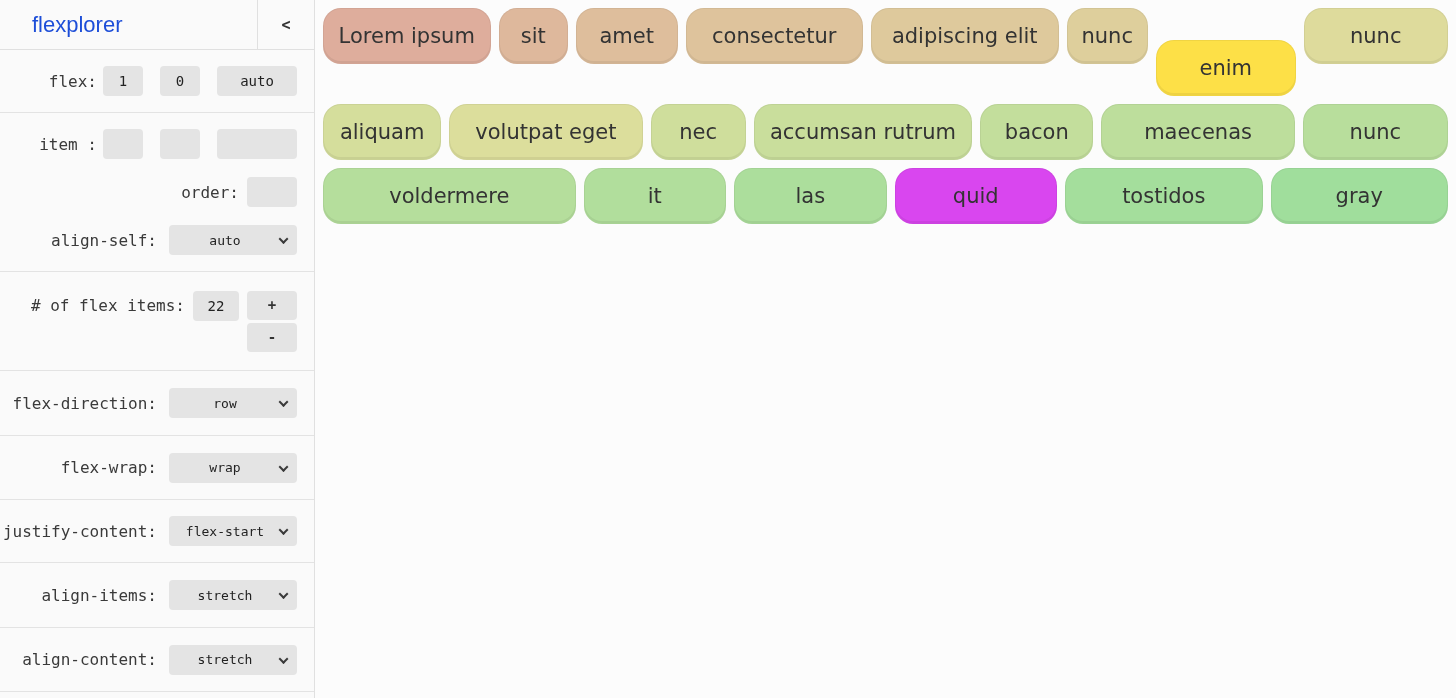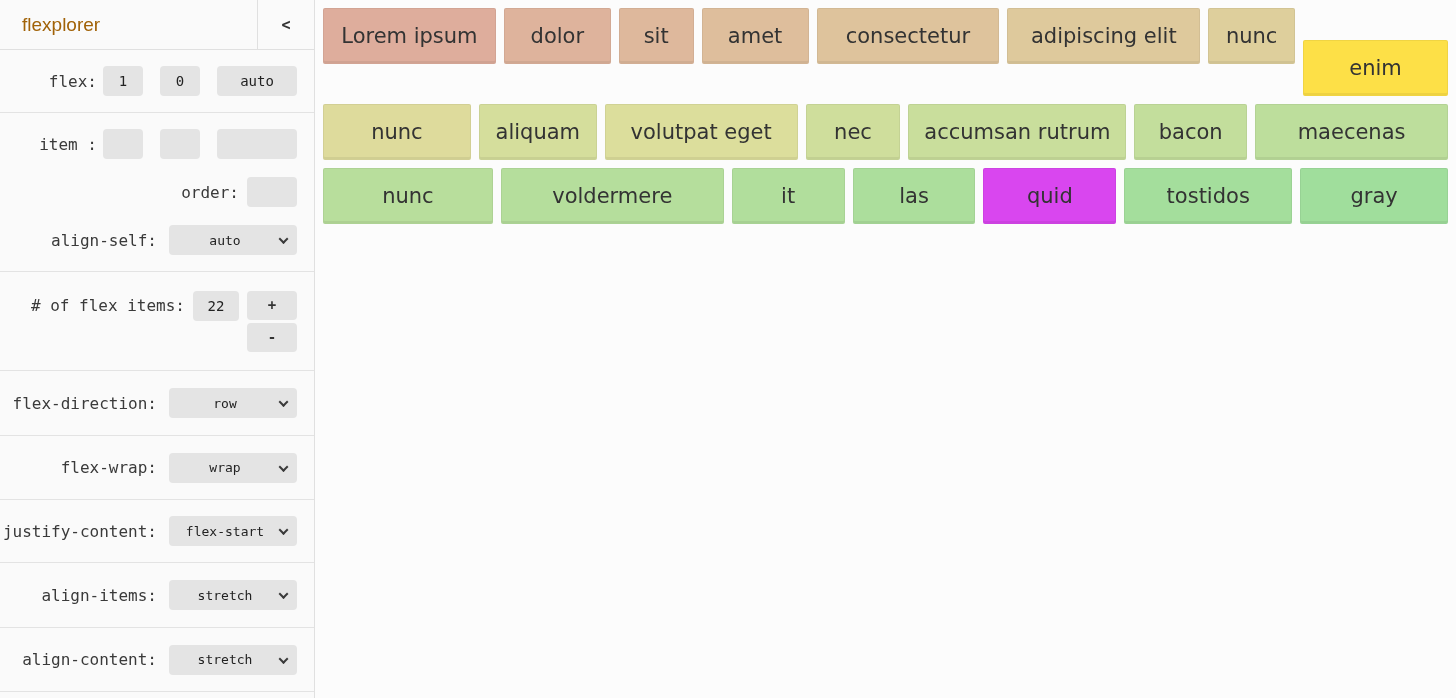--- a/index.html
+++ b/index.html
@@ -4,22 +4,22 @@
 <style>
   * { margin:0; padding:0; box-sizing:border-box; }
   html,body { width:1456px; height:698px; overflow:hidden; background:#fcfcfc;
               font-family:"DejaVu Sans Mono", monospace; }
   .app { display:flex; width:100%; height:100%; }
 
   
   .sidebar { width:315px; min-width:315px; height:100%; background:#fafafa;
              border-right:1px solid #e0e0e0; }
   .sb-header { height:50px; border-bottom:1px solid #e0e0e0; display:flex; align-items:stretch; }
-  .sb-title { flex:1; display:flex; align-items:center; padding-left:22px;
-              font-family:"Liberation Sans", sans-serif; font-size:19px; color:#a16207; }
+  .sb-title { flex:1; display:flex; align-items:center; padding-left:32px;
+              font-family:"Liberation Sans", sans-serif; font-size:22px; color:#1d4ed8; }
   .collapse-btn { width:57px; border:none; border-left:1px solid #e0e0e0; background:#fafafa;
                   display:flex; align-items:center; justify-content:center; cursor:pointer;
                   font-family:"DejaVu Sans Mono", monospace; font-size:15px; font-weight:bold; color:#333; }
 
   .sec { border-bottom:1px solid #e3e3e3; display:flex; flex-direction:column;
          justify-content:center; padding-right:17px; }
   .sec-flex { height:63px; }
   .sec-item { height:159px; row-gap:18px; }
   .sec-count { height:99px; }
   .sec-dd { height:64px; }
@@ -48,21 +48,21 @@
   .stepbtn { width:50px; height:29px; background:#e4e4e4; border:none; border-radius:4px;
              font-family:"DejaVu Sans Mono", monospace; font-size:14px; font-weight:bold;
              color:#333; cursor:pointer; }
 
   .mr8 { margin-right:8px; } .mr12 { margin-right:12px; }
 
   
   .playground { flex:1; height:100%; background:#fcfcfc; padding:4px;
                 display:flex; flex-direction:row; flex-wrap:wrap;
                 justify-content:flex-start; align-content:flex-start; align-items:flex-start; }
-  .flex-item { flex-grow:1; flex-shrink:0; height:56px; margin:4px; border-radius:2px;
+  .flex-item { flex-grow:1; flex-shrink:0; height:56px; margin:4px; border-radius:18px;
                display:flex; align-items:center; justify-content:center;
                font-family:"DejaVu Sans", sans-serif; font-size:21px; color:#333;
                border:1px solid rgba(0,0,0,0.05);
                box-shadow: inset 0 -2px 0 rgba(0,0,0,0.06); white-space:nowrap; }
 </style>
 </head>
 <body>
 
 <div class="app">
 
@@ -162,21 +162,20 @@
           <span class="val">stretch</span>
           <span class="chev"></span>
         </div>
       </div>
     </div>
 
   </aside>
 
   <main class="playground">
       <div class="flex-item" style="background: rgb(222, 173, 156); flex-basis: 158px;">Lorem ipsum</div>
-      <div class="flex-item" style="background: rgb(222, 179, 156); flex-basis: 92px;">dolor</div>
       <div class="flex-item" style="background: rgb(222, 184, 156); flex-basis: 60px;">sit</div>
       <div class="flex-item" style="background: rgb(222, 190, 156); flex-basis: 92px;">amet</div>
       <div class="flex-item" style="background: rgb(222, 195, 156); flex-basis: 168px;">consectetur</div>
       <div class="flex-item" style="background: rgb(222, 201, 156); flex-basis: 178px;">adipiscing elit</div>
       <div class="flex-item" style="background: rgb(222, 207, 156); flex-basis: 72px;">nunc</div>
       <div class="flex-item" style="background: #fde047; flex-basis: 130px; margin-top: 36px;">enim</div>
       <div class="flex-item" style="background: rgb(222, 219, 156); flex-basis: 135px;">nunc</div>
       <div class="flex-item" style="background: rgb(213, 222, 156); flex-basis: 105px;">aliquam</div>
       <div class="flex-item" style="background: rgb(220, 222, 156); flex-basis: 180px;">volutpat eget</div>
       <div class="flex-item" style="background: rgb(207, 222, 156); flex-basis: 82px;">nec</div>

